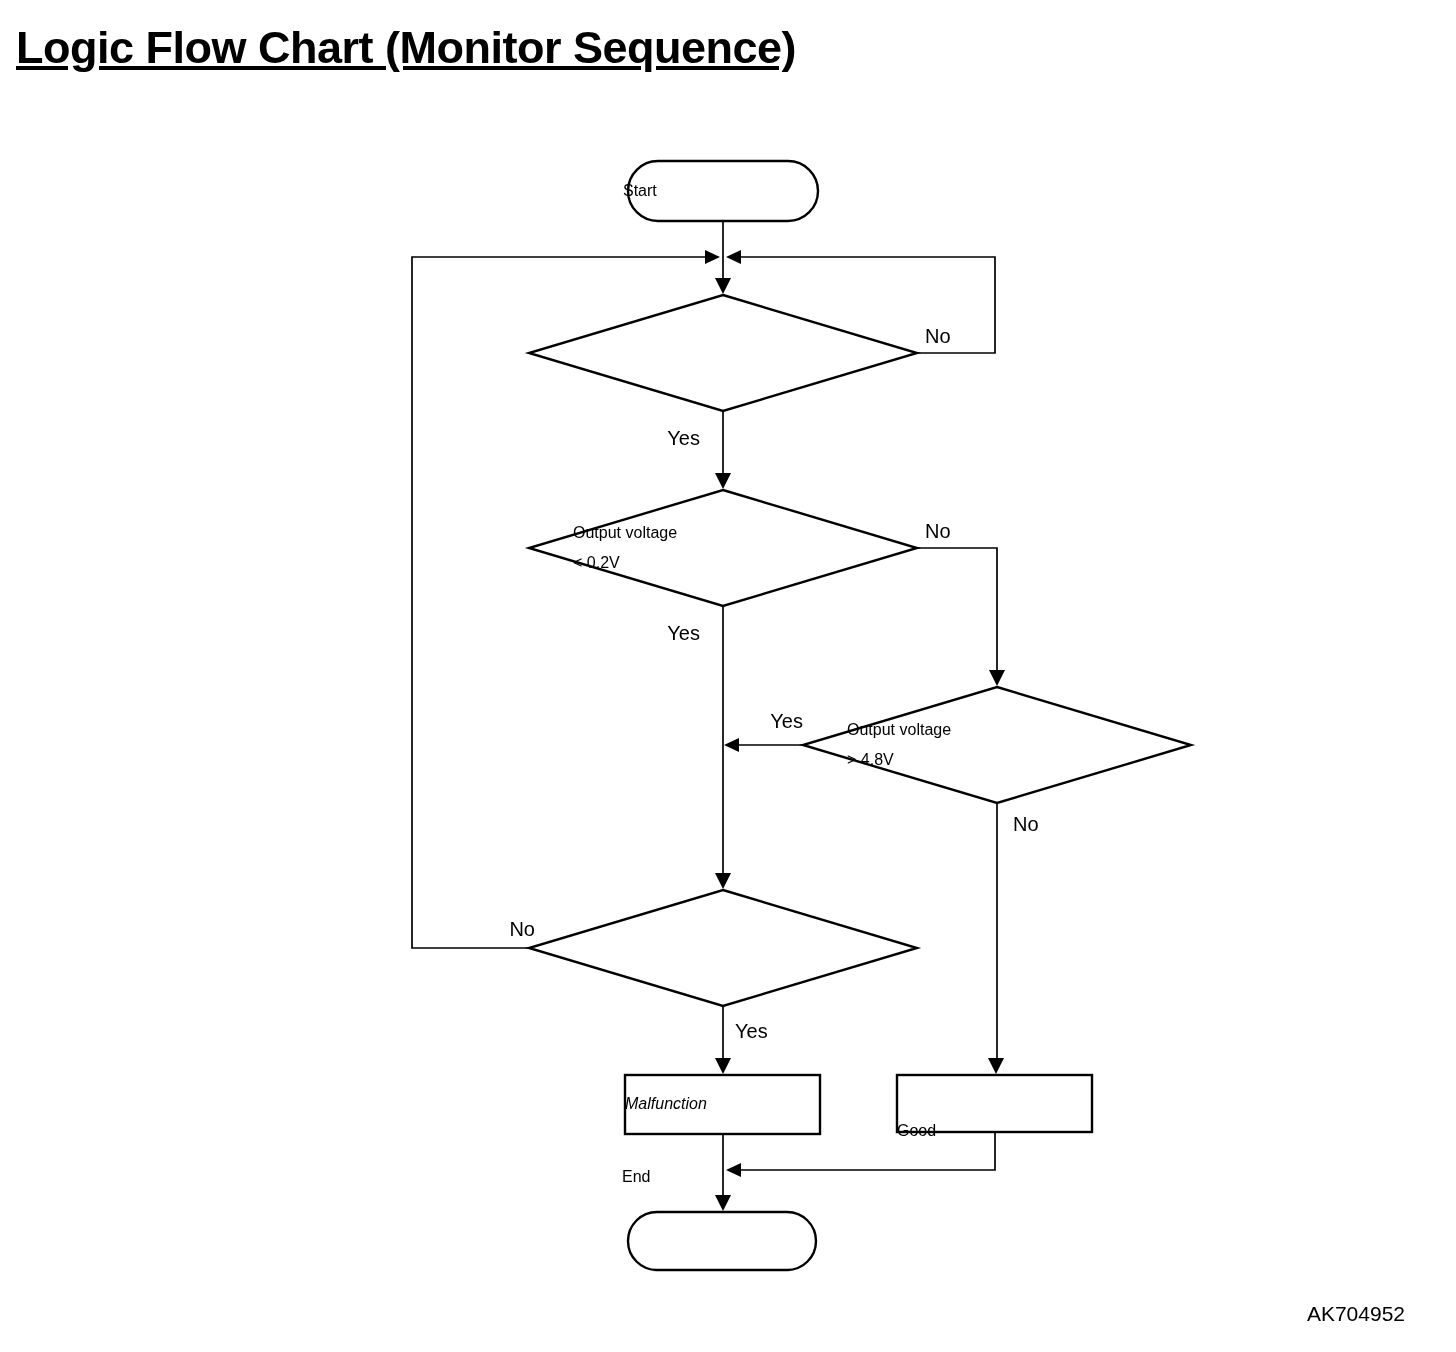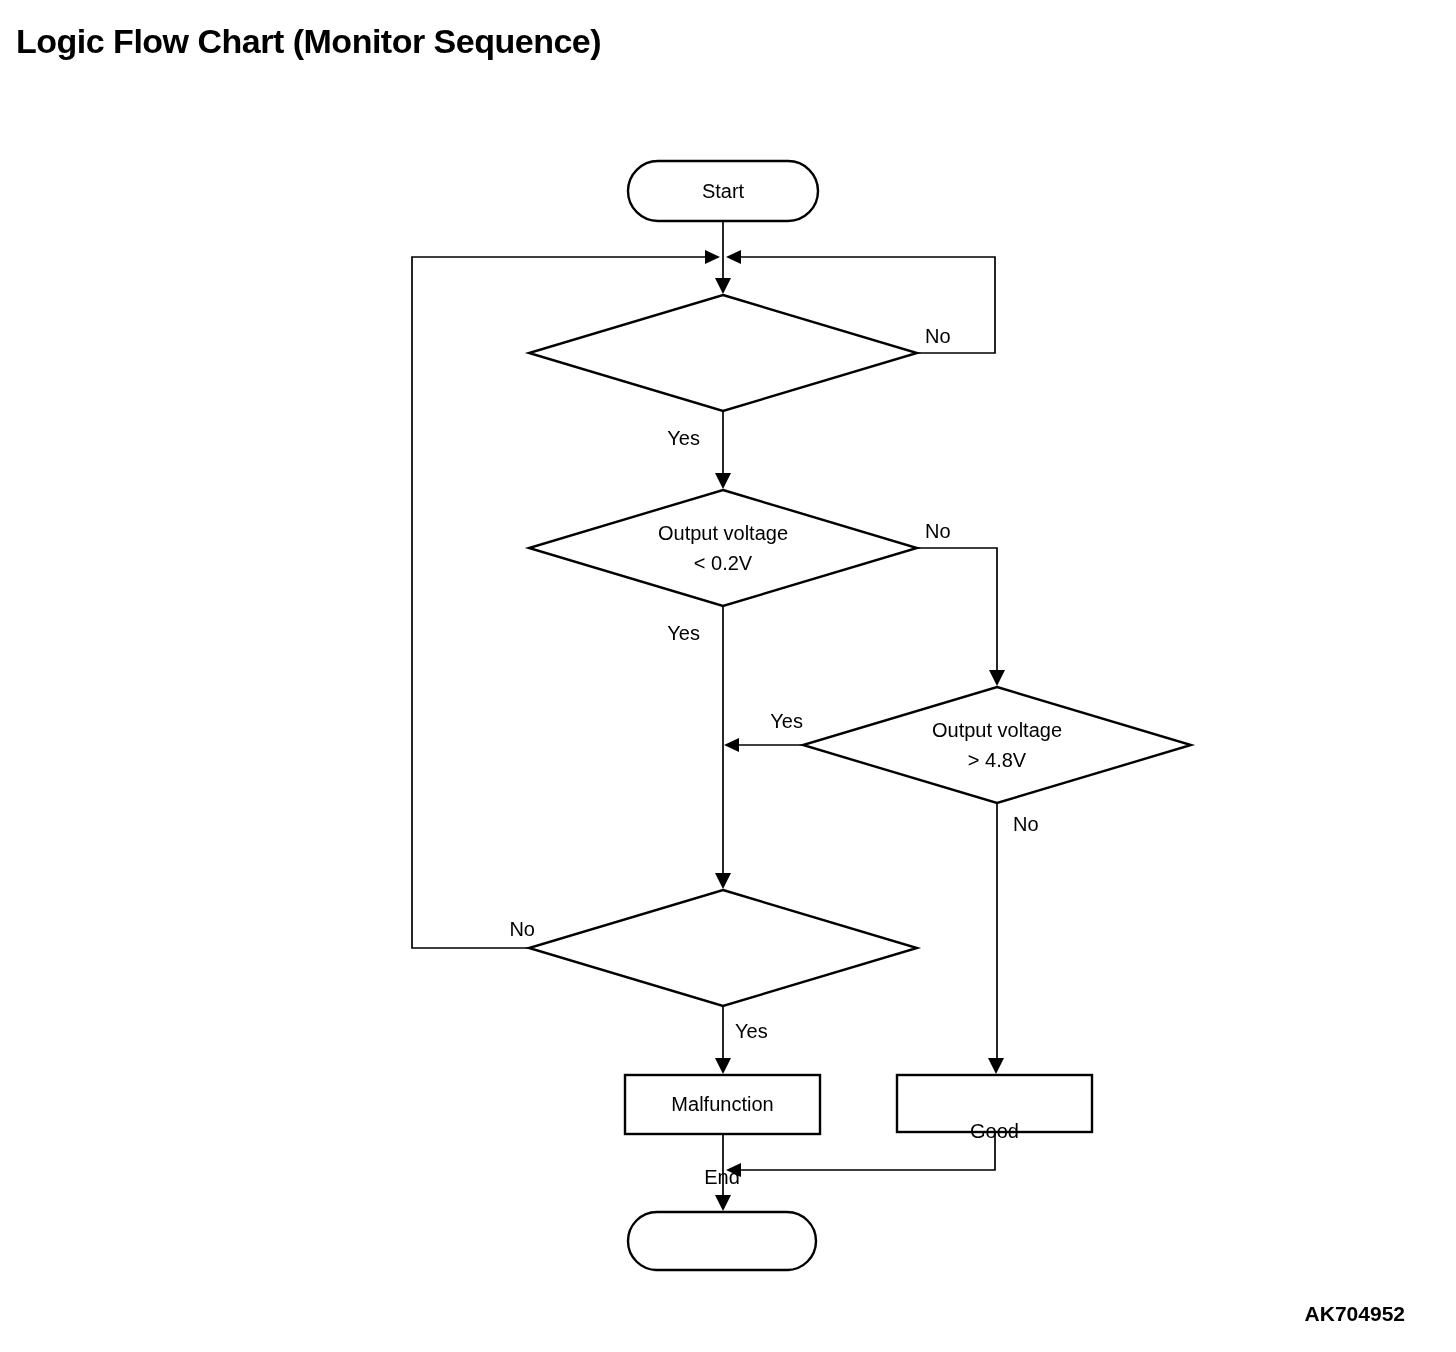--- a/index.html
+++ b/index.html
@@ -13,41 +13,41 @@
     height: 1352px;
     background: #ffffff;
     font-family: "Liberation Sans", sans-serif;
     color: #000000;
     overflow: hidden;
   }
   .page-title {
     position: absolute;
     left: 16px;
     top: 22px;
-    font-size: 34px;
+    font-size: 45px;
     font-weight: bold;
     letter-spacing: -0.5px;
     white-space: nowrap;
+    text-decoration: underline;
   }
   .figure-code {
     position: absolute;
     right: 51px;
     top: 1302px;
     font-size: 21px;
-    font-weight: bold;
+    font-weight: normal;
   }
   .diagram-svg {
     position: absolute;
     left: 0;
     top: 0;
   }
   .node-label {
     position: absolute;
-    text-align: center;
-    font-size: 20px;
+    font-size: 16px;
     line-height: 30px;
     white-space: pre-line;
   }
   .edge-label {
     position: absolute;
     font-size: 20px;
     line-height: 28px;
     white-space: nowrap;
   }
   .align-right { text-align: right; }
@@ -109,21 +109,21 @@
       <rect x="897" y="1075" width="195" height="57"></rect>
       <rect x="628" y="1212" width="188" height="58" rx="29" ry="29"></rect>
     </g>
   </svg>
 
   <div class="node-label" style="left:623px; top:176px; width:200px;">Start</div>
   <div class="node-label" style="left:573px; top:518px; width:300px;">Output voltage
 &lt; 0.2V</div>
   <div class="node-label" style="left:847px; top:715px; width:300px;">Output voltage
 &gt; 4.8V</div>
-  <div class="node-label" style="left:625px; top:1089px; width:195px;">Malfunction</div>
+  <div class="node-label" style="left:625px; top:1089px; width:195px;font-style:italic;">Malfunction</div>
   <div class="node-label" style="left:897px; top:1088px; width:195px;margin-top:28px;">Good</div>
   <div class="node-label" style="left:622px; top:1162px; width:200px;">End</div>
 
   <div class="edge-label align-right" style="left:640px; top:424px; width:60px;">Yes</div>
   <div class="edge-label" style="left:925px; top:322px;">No</div>
   <div class="edge-label" style="left:925px; top:517px;">No</div>
   <div class="edge-label align-right" style="left:640px; top:619px; width:60px;">Yes</div>
   <div class="edge-label align-right" style="left:743px; top:707px; width:60px;">Yes</div>
   <div class="edge-label" style="left:1013px; top:810px;">No</div>
   <div class="edge-label align-right" style="left:478px; top:915px; width:57px;">No</div>

